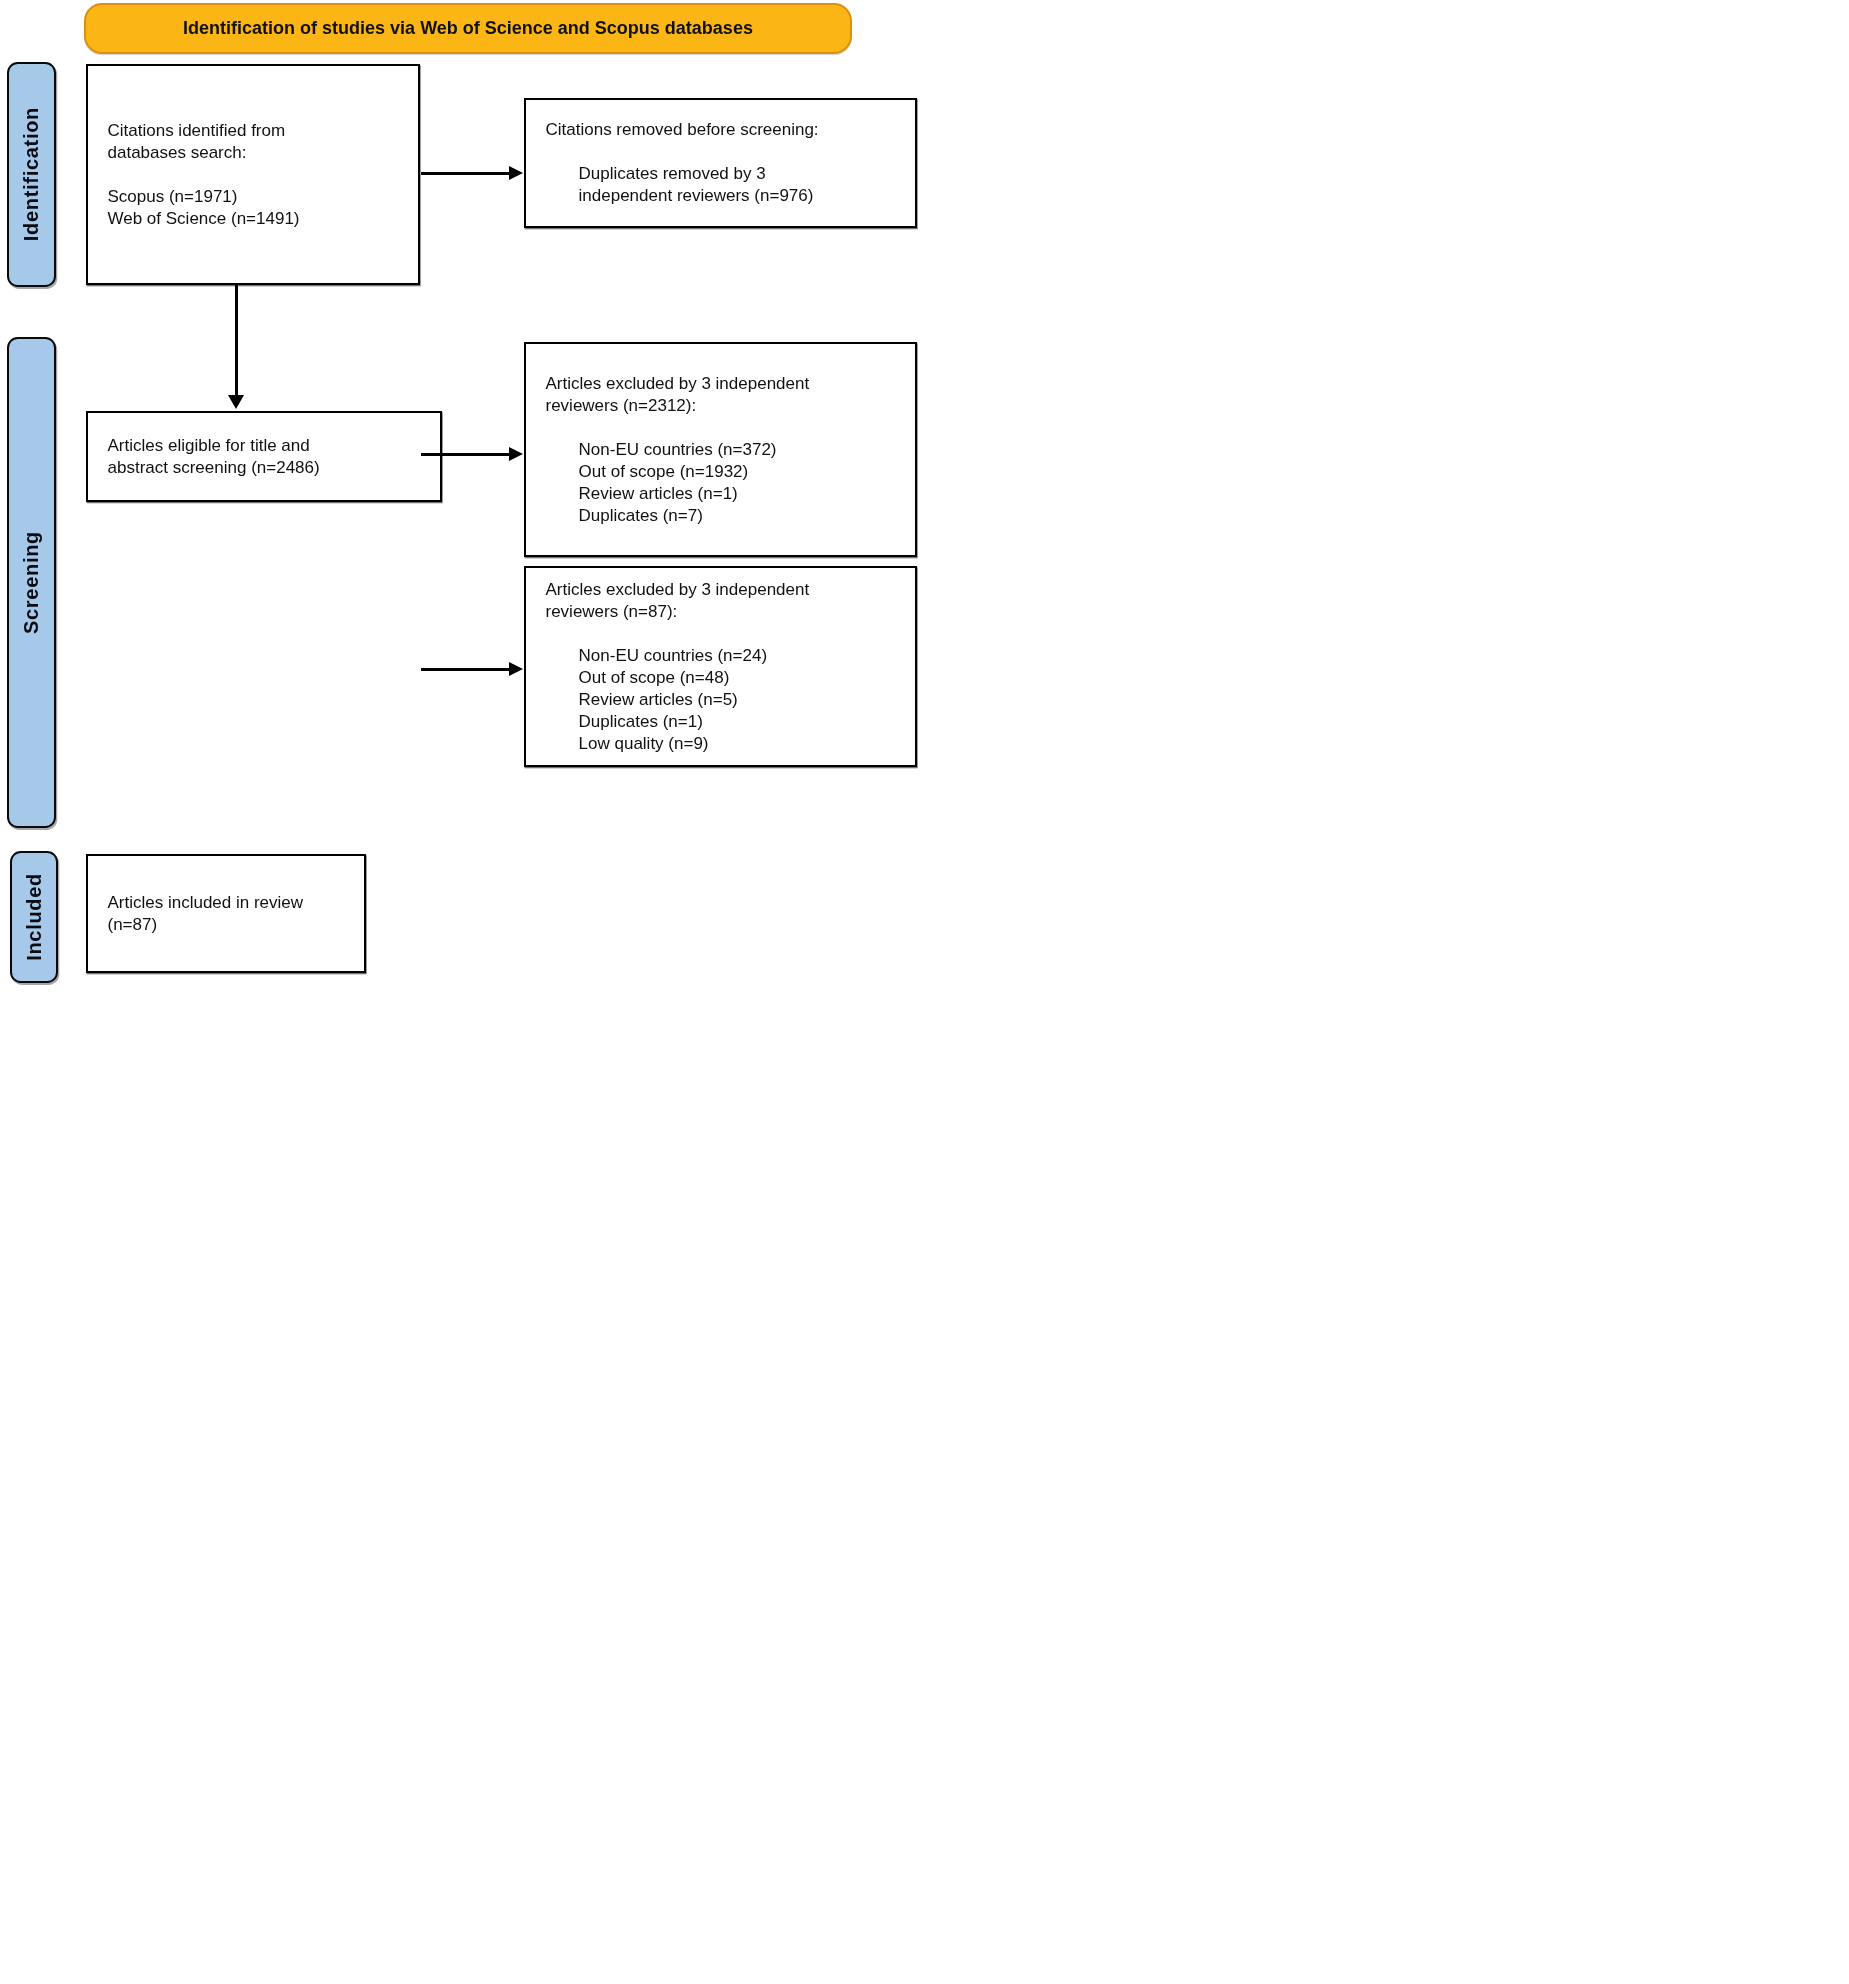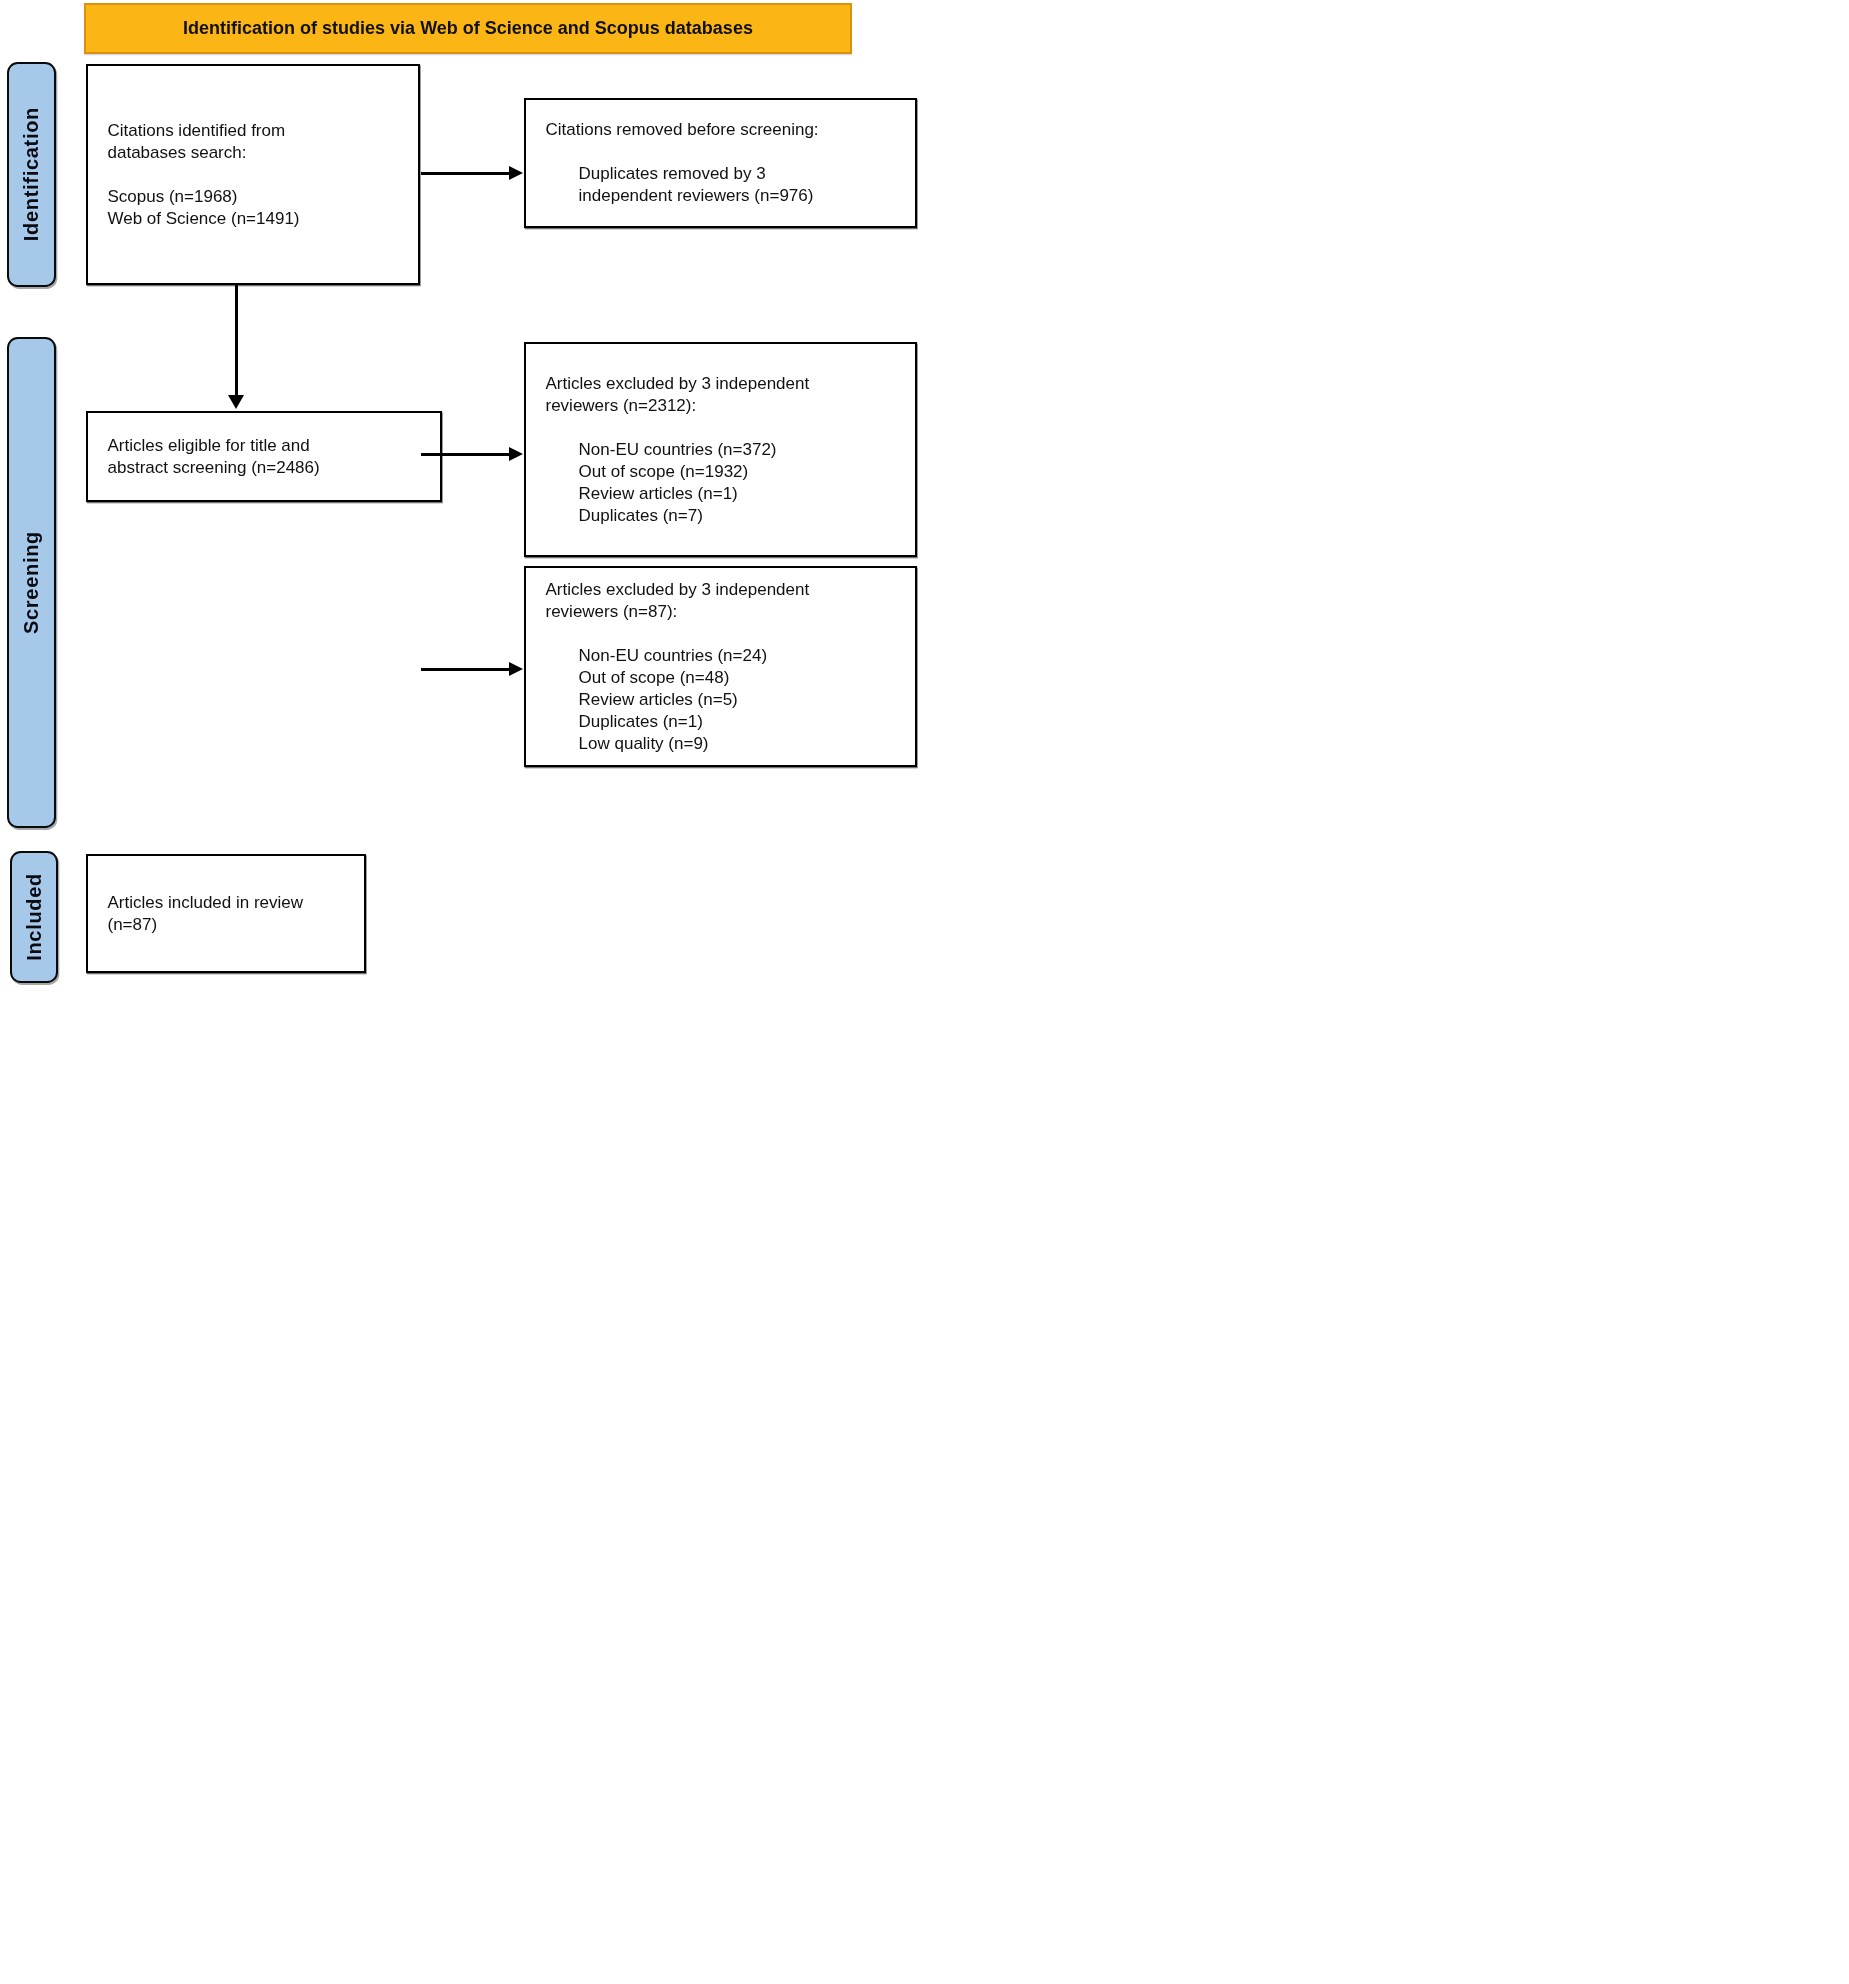--- a/index.html
+++ b/index.html
@@ -16,21 +16,21 @@
     height:992px;
     background:#ffffff;
     font-family:"Liberation Sans", sans-serif;
     color:var(--text);
   }
   .banner{
     position:absolute;
     left:84px; top:3.4px; width:768px; height:51px;
     background:var(--banner-bg);
     border:2px solid var(--banner-border);
-    border-radius:0;
+    border-radius:18px;
     display:flex; align-items:center; justify-content:center;
     font-weight:bold; font-size:18px;
     box-sizing:border-box;
     box-shadow:0 1.3px 0 rgba(0,0,0,0.15);
   }
   .stage-label{
     position:absolute;
     background:var(--stage-bg);
     border:2px solid #0a0a0a;
     border-radius:10.7px;
@@ -90,21 +90,21 @@
   </div>
 
   <div class="stage-label" style="left:10px; top:851px; width:48px; height:132px;">
     <span class="vtext">Included</span>
   </div>
 
   <div class="flowbox" style="left:86px; top:64px; width:334px; height:221px;">
     <span class="box-text">Citations identified from
 databases search:
 
-Scopus (n=1968)
+Scopus (n=1971)
 Web of Science (n=1491)</span>
   </div>
 
   <div class="flowbox" style="left:524px; top:98px; width:393px; height:130px;">
     <span class="box-text">Citations removed before screening:
 
        Duplicates removed by 3
        independent reviewers (n=976)</span>
   </div>
 

